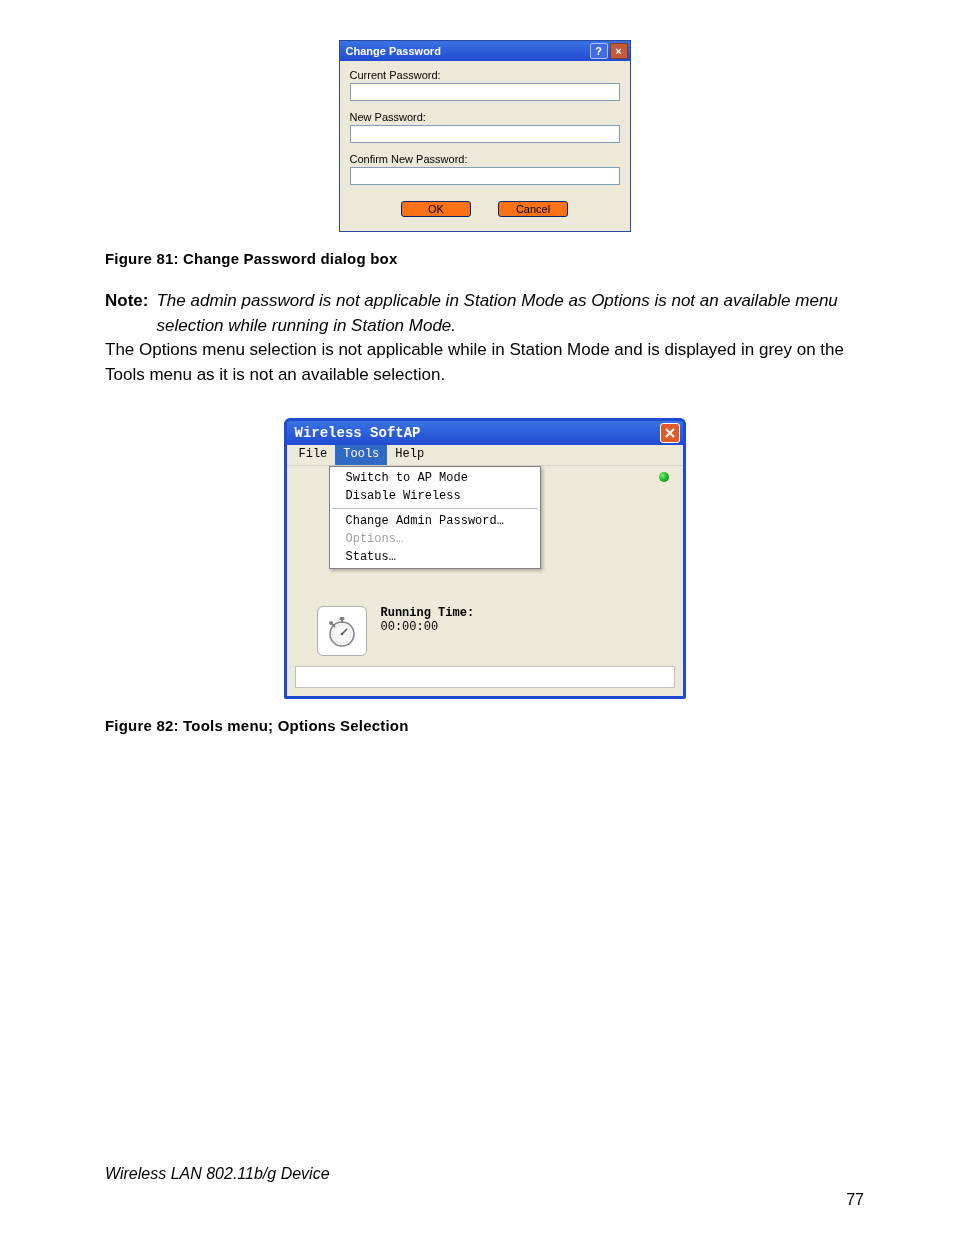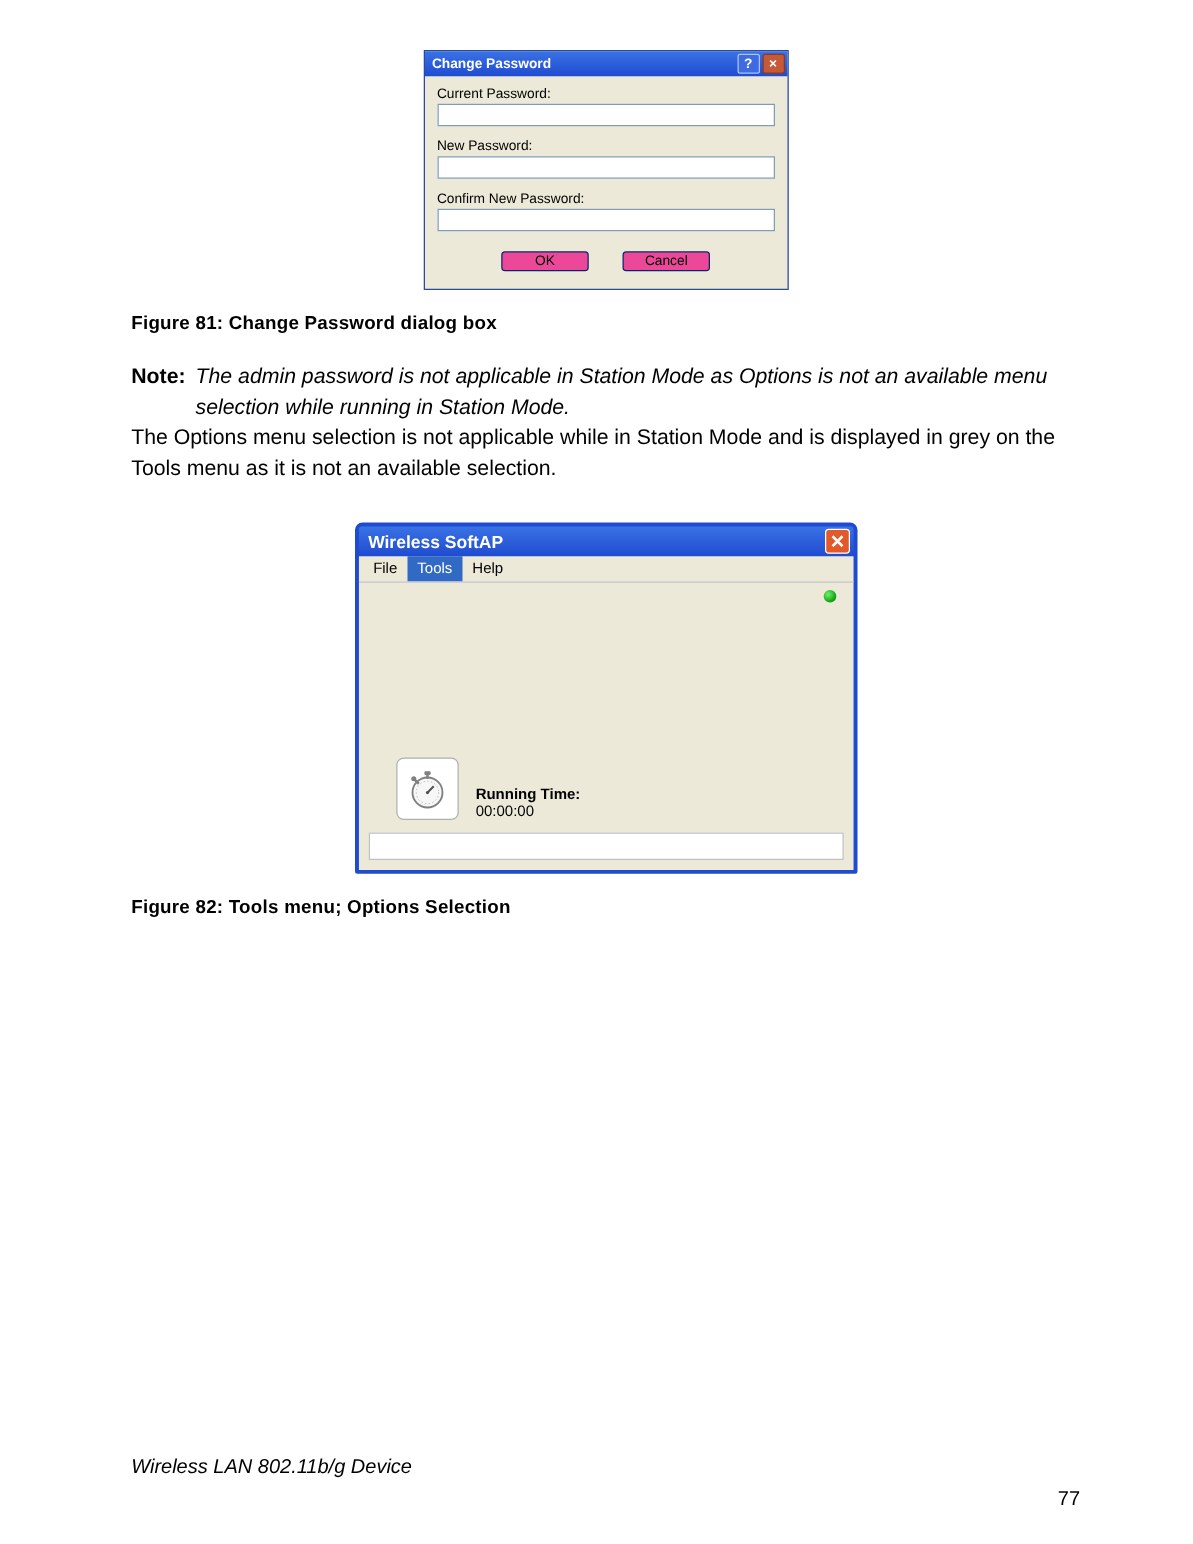--- a/index.html
+++ b/index.html
@@ -74,21 +74,21 @@
   }
   .dlg81 .btnrow {
     padding: 6px 0 10px 0;
     text-align: center;
   }
   .winbtn {
     font-family: Tahoma, Arial, sans-serif;
     font-size: 11px;
     padding: 1px 0;
     width: 70px;
-    background: #ec4899;
+    background: #f97316;
     border: 1px solid #0a246a;
     border-radius: 3px;
     cursor: pointer;
     margin: 0 12px;
   }
 
   .caption {
     font-family: Liberation Sans, sans-serif;
     font-size: 15px;
     font-weight: bold;
@@ -116,22 +116,22 @@
     line-height: 1.45;
     margin-bottom: 30px;
   }
 
   
   .win82 {
     width: 396px;
     margin: 0 auto;
     border: 3px solid #1f4bd1;
     border-radius: 6px 6px 2px 2px;
-    background: #1d4ed8;
-    font-family: Liberation Sans, sans-serif;
+    background: #4d7c0f;
+    font-family: Liberation Mono, monospace;
     overflow: hidden;
   }
   .win82 .titlebar2 {
     height: 24px;
     background: linear-gradient(to bottom, #3a72e4 0%, #1f4bd1 100%);
     color: #fff;
     font-size: 14px;
     font-weight: bold;
     display: flex;
     align-items: center;
@@ -202,21 +202,21 @@
     width: 10px;
     height: 10px;
     border-radius: 50%;
     background: radial-gradient(circle at 35% 35%, #6ff06f 0%, #0aa00a 70%, #066a06 100%);
   }
   .stopwatch-row {
     position: absolute;
     left: 30px;
     top: 140px;
     display: flex;
-    align-items: flex-end;
+    align-items: flex-start;
   }
   .stopwatch {
     width: 48px;
     height: 48px;
     border: 1px solid #b0b0b0;
     border-radius: 6px;
     background: #fff;
     display: flex;
     align-items: center;
     justify-content: center;
@@ -300,20 +300,28 @@
       </span>
     </div>
     <div class="menubar">
       <span class="mitem">File</span>
       <span class="mitem active">Tools</span>
       <span class="mitem">Help</span>
     </div>
     <div class="content82">
       <span class="status-dot"></span>
 
+      <div class="dropdown">
+        <div class="ditem">Switch to AP Mode</div>
+        <div class="ditem">Disable Wireless</div>
+        <div class="dsep"></div>
+        <div class="ditem">Change Admin Password…</div>
+        <div class="ditem disabled">Options…</div>
+        <div class="ditem">Status…</div>
+      </div>
 
       <div class="stopwatch-row">
         <div class="stopwatch">
           <svg width="40" height="40" viewBox="0 0 40 40">
             <circle cx="20" cy="23" r="12" fill="#f7f7f7" stroke="#808080" stroke-width="1.5"></circle>
             <circle cx="20" cy="23" r="9" fill="none" stroke="#b0b0b0" stroke-width="0.8" stroke-dasharray="1 2"></circle>
             <rect x="17.5" y="6" width="5" height="3" rx="1" fill="#808080"></rect>
             <line x1="20" y1="9" x2="20" y2="12" stroke="#808080" stroke-width="2"></line>
             <line x1="10" y1="13" x2="13" y2="16" stroke="#808080" stroke-width="2"></line>
             <circle cx="9" cy="12" r="2" fill="#808080"></circle>

